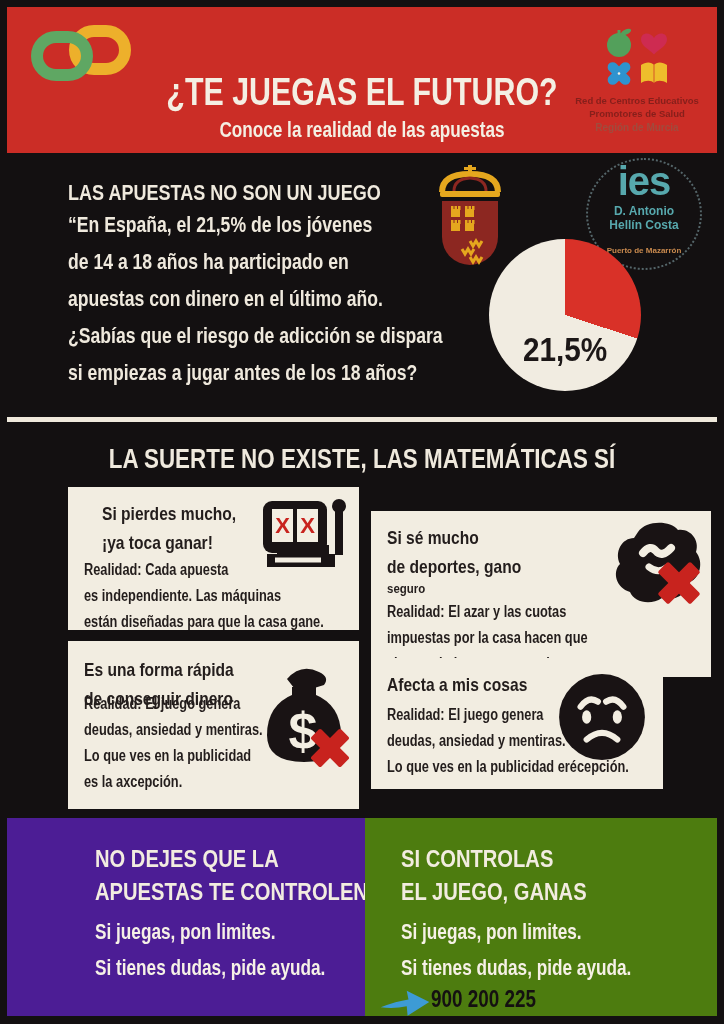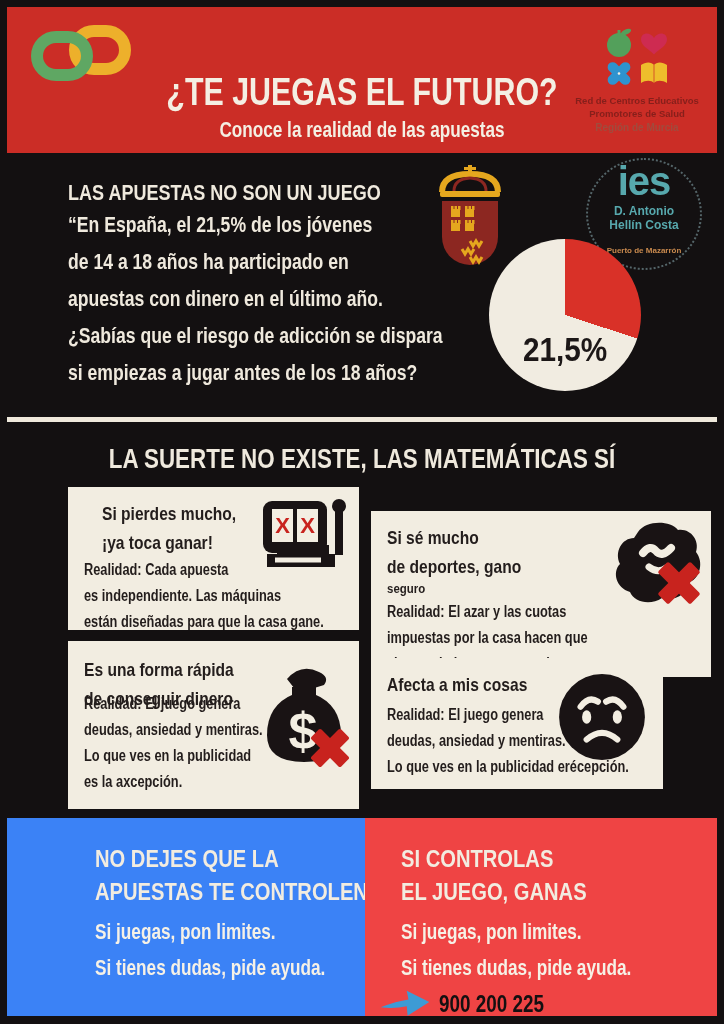--- a/index.html
+++ b/index.html
@@ -72,33 +72,33 @@
     position:absolute;left:16px;width:360px;font-size:16px;font-weight:bold;
     line-height:26px;transform:scaleX(0.80);transform-origin:0 0;
   }
   .card-1 .card-body{top:70px;}
   .card-2 .card-body{top:88px;}
   .card-3 .card-body{top:50px;}
   .card-4 .card-body{top:44px;}
   .card-3 .card-title{top:14px;}
   .card-icon{position:absolute;}
   
-  .footer-left{left:7px;top:818px;width:358px;height:198px;background:#3b82f6;}
-  .footer-right{left:365px;top:818px;width:352px;height:198px;background:#ef4444;}
+  .footer-left{left:7px;top:818px;width:358px;height:198px;background:#4c1d95;}
+  .footer-right{left:365px;top:818px;width:352px;height:198px;background:#4d7c0f;}
   .foot-heading{
     position:absolute;left:0;top:24px;width:400px;font-size:24px;font-weight:bold;
     line-height:33px;color:#f2ece0;transform:scaleX(0.84);transform-origin:0 0;
   }
   .foot-body{
     position:absolute;left:0;top:96px;width:400px;font-size:21.5px;font-weight:bold;
     line-height:36px;color:#f6f1e6;transform:scaleX(0.80);transform-origin:0 0;
   }
   .footer-left .foot-heading,.footer-left .foot-body{left:88px;}
   .footer-right .foot-heading,.footer-right .foot-body{left:36px;}
-  .phone-row{position:absolute;left:14px;top:168px;display:flex;align-items:flex-end;gap:8px;}
+  .phone-row{position:absolute;left:14px;top:168px;display:flex;align-items:flex-start;}
   .phone-number{
     font-size:23px;font-weight:bold;color:#141011;
     transform:scaleX(0.82);transform-origin:0 50%;
   }
 </style>
 </head>
 <body>
 
 <div class="page">
 

